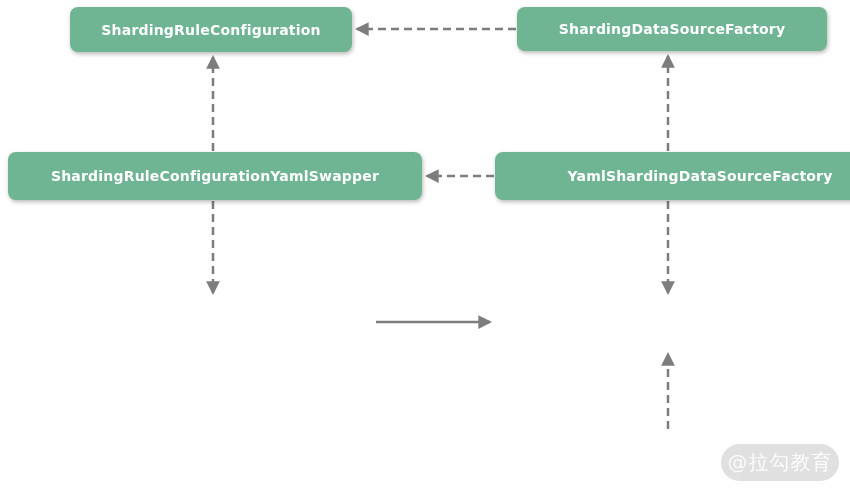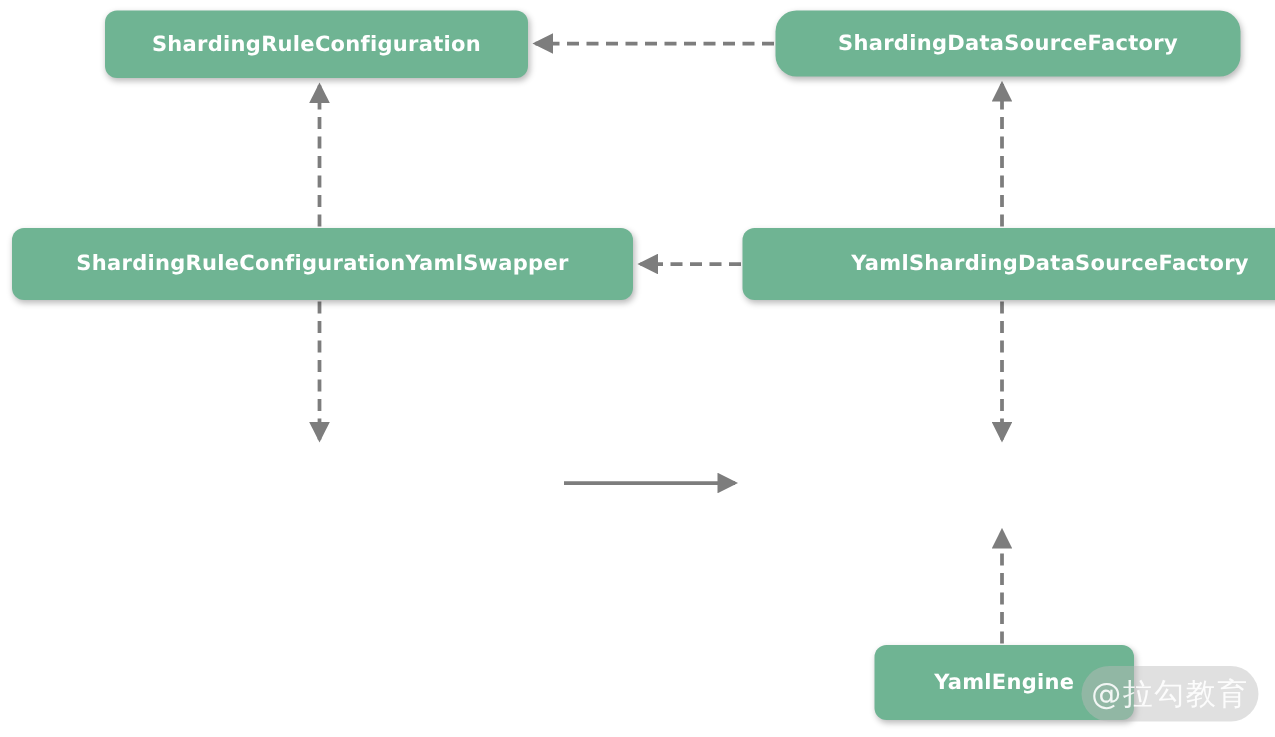--- a/index.html
+++ b/index.html
@@ -24,21 +24,21 @@
     align-items: center;
     justify-content: center;
     font-size: 14px;
     font-weight: 600;
     letter-spacing: 0.2px;
     box-shadow: 1px 2px 4px rgba(0,0,0,0.28);
     white-space: nowrap;
   }
   
   #node-src  { left: 70px;  top: 7px;   width: 282px; height: 45px; }
-  #node-sdsf { left: 517px; top: 7px;   width: 310px; height: 44px; border-radius: 14px; }
+  #node-sdsf { left: 517px; top: 7px;   width: 310px; height: 44px; }
   #node-swap { left: 8px;   top: 152px; width: 414px; height: 48px; }
   #node-ysdf { left: 495px; top: 152px; width: 410px; height: 48px; }
   #node-ysrc { left: 42px;  top: 298px; width: 333px; height: 49px; }
   #node-yrsc { left: 495px; top: 298px; width: 343px; height: 50px; }
   #node-yeng { left: 583px; top: 430px; width: 173px; height: 50px; }
 
   .edges {
     position: absolute;
     left: 0; top: 0;
     width: 850px;
@@ -95,17 +95,16 @@
   <div class="node" id="node-src">ShardingRuleConfiguration</div>
 
   <div class="node" id="node-sdsf">ShardingDataSourceFactory</div>
 
   <div class="node" id="node-swap">ShardingRuleConfigurationYamlSwapper</div>
 
   <div class="node" id="node-ysdf">YamlShardingDataSourceFactory</div>
 
 
 
-  <div class="node" id="node-yeng">YamlEngine</div>
 
   <div class="watermark">@拉勾教育</div>
 
 </div>
 
 </body></html>

